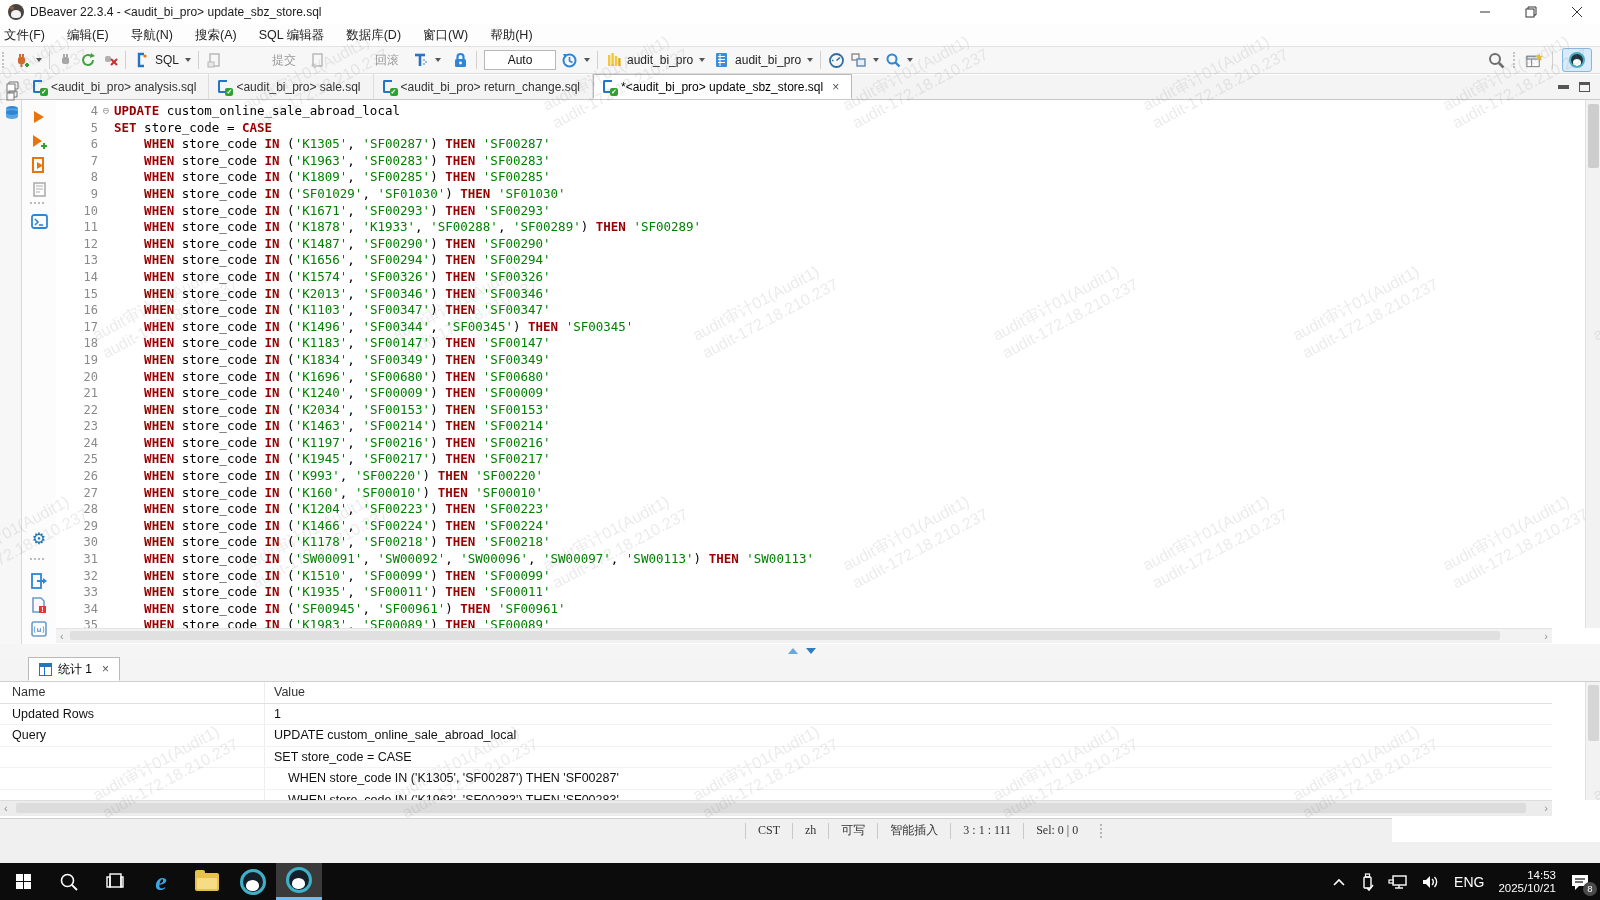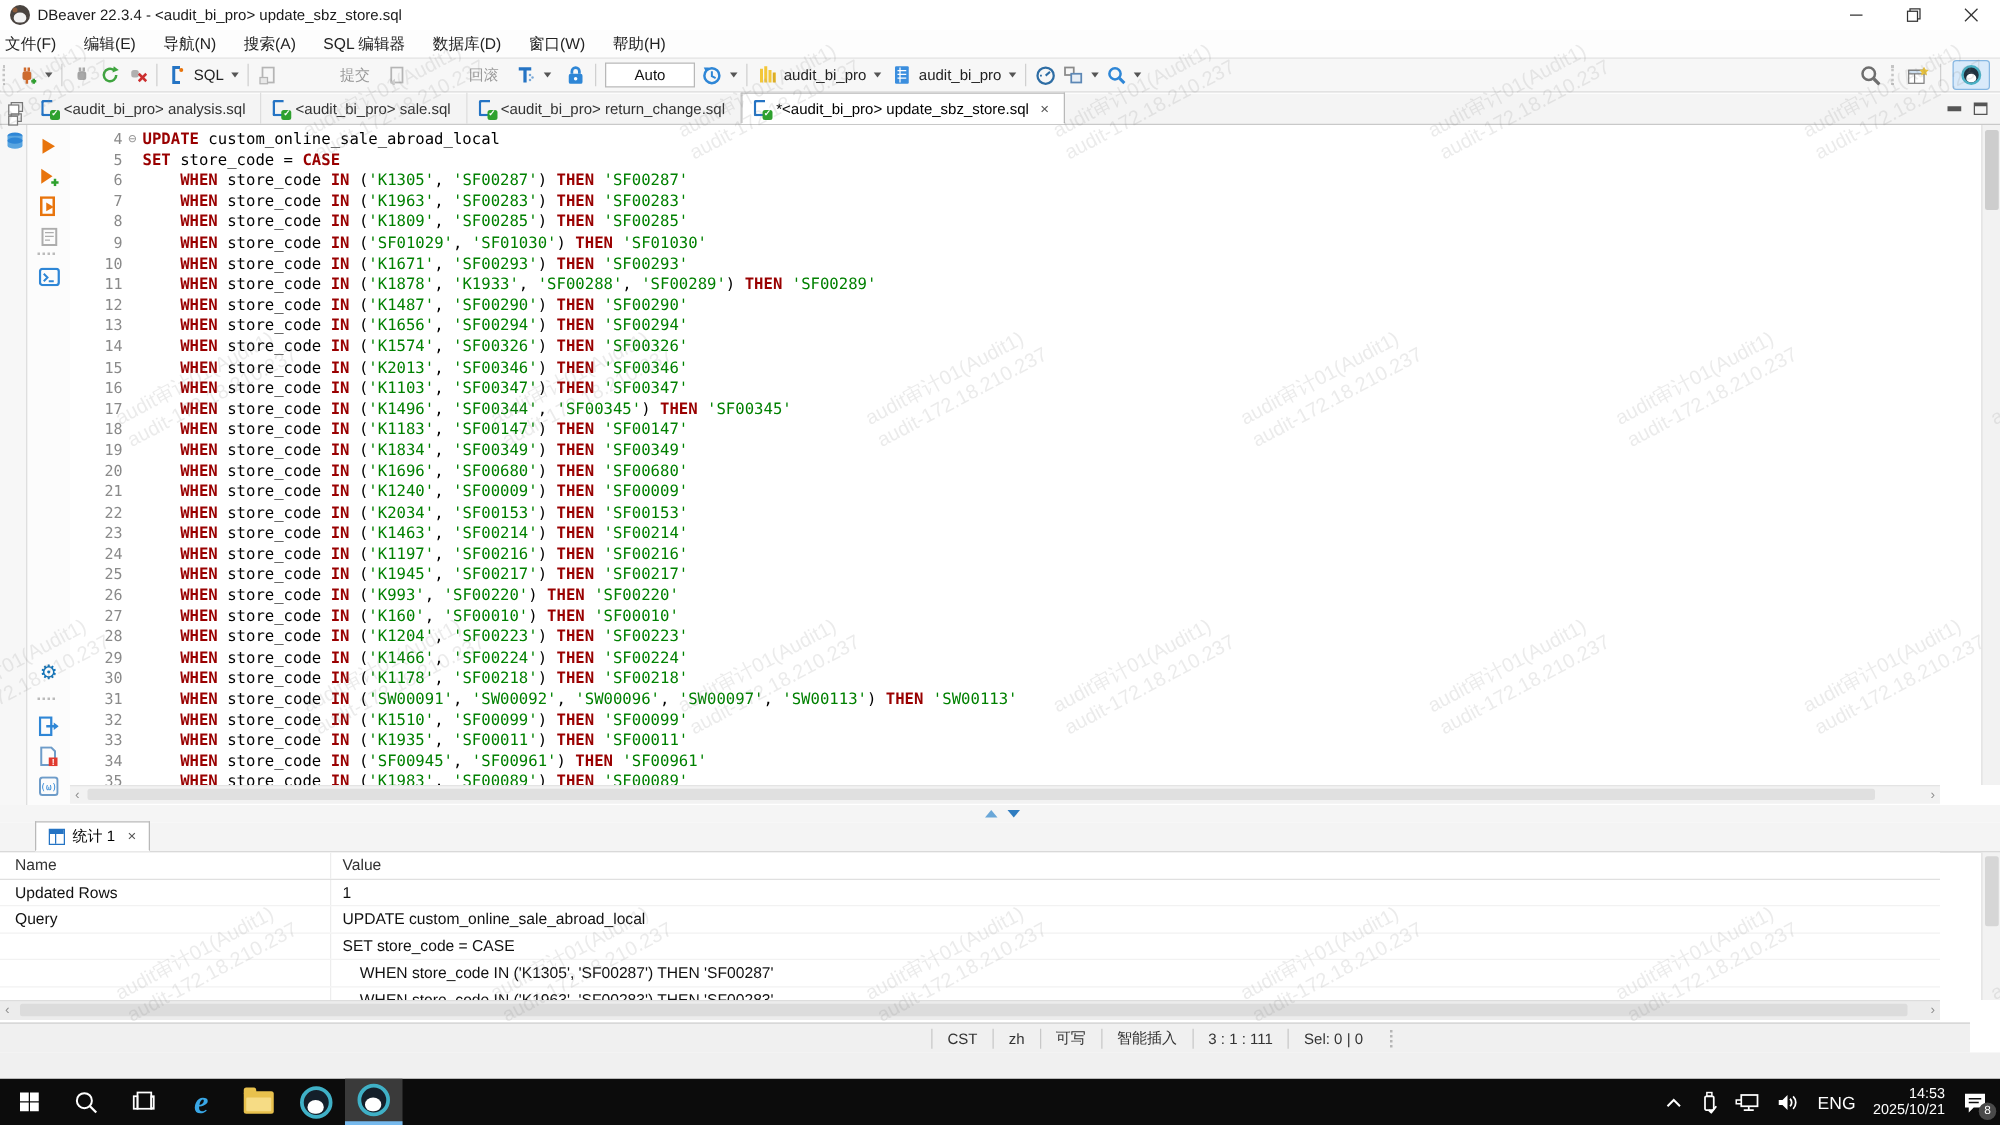--- a/index.html
+++ b/index.html
@@ -95,21 +95,21 @@
   .srow .c2 { font-size:12.5px; color:#111; white-space:pre; border-left:1px solid #ededed; padding-left:9px; align-self:stretch; display:flex; align-items:center; }
   .srow.hdr .c1, .srow.hdr .c2 { color:#333; }
   .srow.hdr { border-bottom:1px solid #e0e0e0; }
 
   #panel-vscroll { position:absolute; right:0; top:682px; width:15px; height:118px; background:#f2f2f2; border-left:1px solid #e0e0e0; }
   #panel-vthumb { position:absolute; left:2px; top:3px; width:11px; height:56px; background:#d6d6d6; border-radius:2px; }
   #panel-hscroll { position:absolute; left:0; top:800px; width:1552px; height:16px; background:#ececec; border-top:1px solid #ddd; display:flex; align-items:center; justify-content:space-between; padding:0 4px; }
   #panel-hthumb { position:absolute; left:16px; top:803px; width:1510px; height:10px; background:#dcdcdc; border-radius:2px; }
 
   
-  #statusbar { position:absolute; left:0; top:818px; width:1576px; height:24px; background:#f0f0f0; border-top:1px solid #cfcfcf; display:flex; align-items:center; font-size:12px; color:#333; }
+  #statusbar { position:absolute; left:0; top:818px; width:1392px; height:24px; background:#f0f0f0; border-top:1px solid #cfcfcf; display:flex; align-items:center; font-size:12px; color:#333;font-family:Liberation Serif, serif; }
   .sb-cell { padding:0 12px; height:16px; display:flex; align-items:center; border-left:1px solid #c8c8c8; white-space:nowrap; }
   #sb-spacer { width:745px; flex:none; }
   .sb-grip { border-left:2px dotted #b5b5b5; height:14px; margin-left:10px; width:4px; }
   #belowstatus { position:absolute; left:0; top:842px; width:1600px; height:21px; background:#f0f0f0; }
 
   
   #taskbar { position:absolute; left:0; top:863px; width:1600px; height:37px; background:#0c0c0c; display:flex; align-items:stretch; }
   .tb-app { width:46px; display:flex; align-items:center; justify-content:center; }
   .tb-app.active { background:#3a3a3a; border-bottom:3px solid #76b9ed; }
   .win-logo { display:grid; grid-template-columns:7px 7px; grid-template-rows:7px 7px; gap:1px; }

